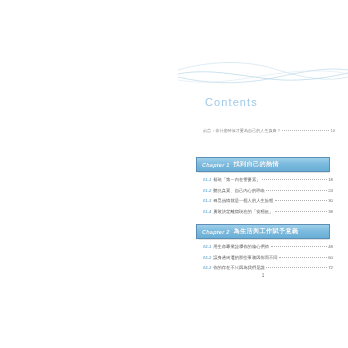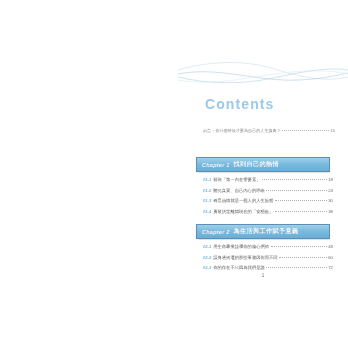--- a/index.html
+++ b/index.html
@@ -30,24 +30,24 @@
     width: 170px;
     height: 34px;
   }
   #wave-band svg { display: block; width: 170px; height: 34px; }
 
   
   #contents-title {
     position: absolute;
     left: 205px;
     top: 96px;
-    font-size: 14px;
+    font-size: 11px;
     letter-spacing: 1.1px;
     color: #9dc9e8;
-    font-weight: 700;
+    font-weight: 400;
     white-space: nowrap;
   }
 
   
   #preface-row {
     position: absolute;
     left: 203px;
     top: 128px;
     width: 132px;
     display: flex;

